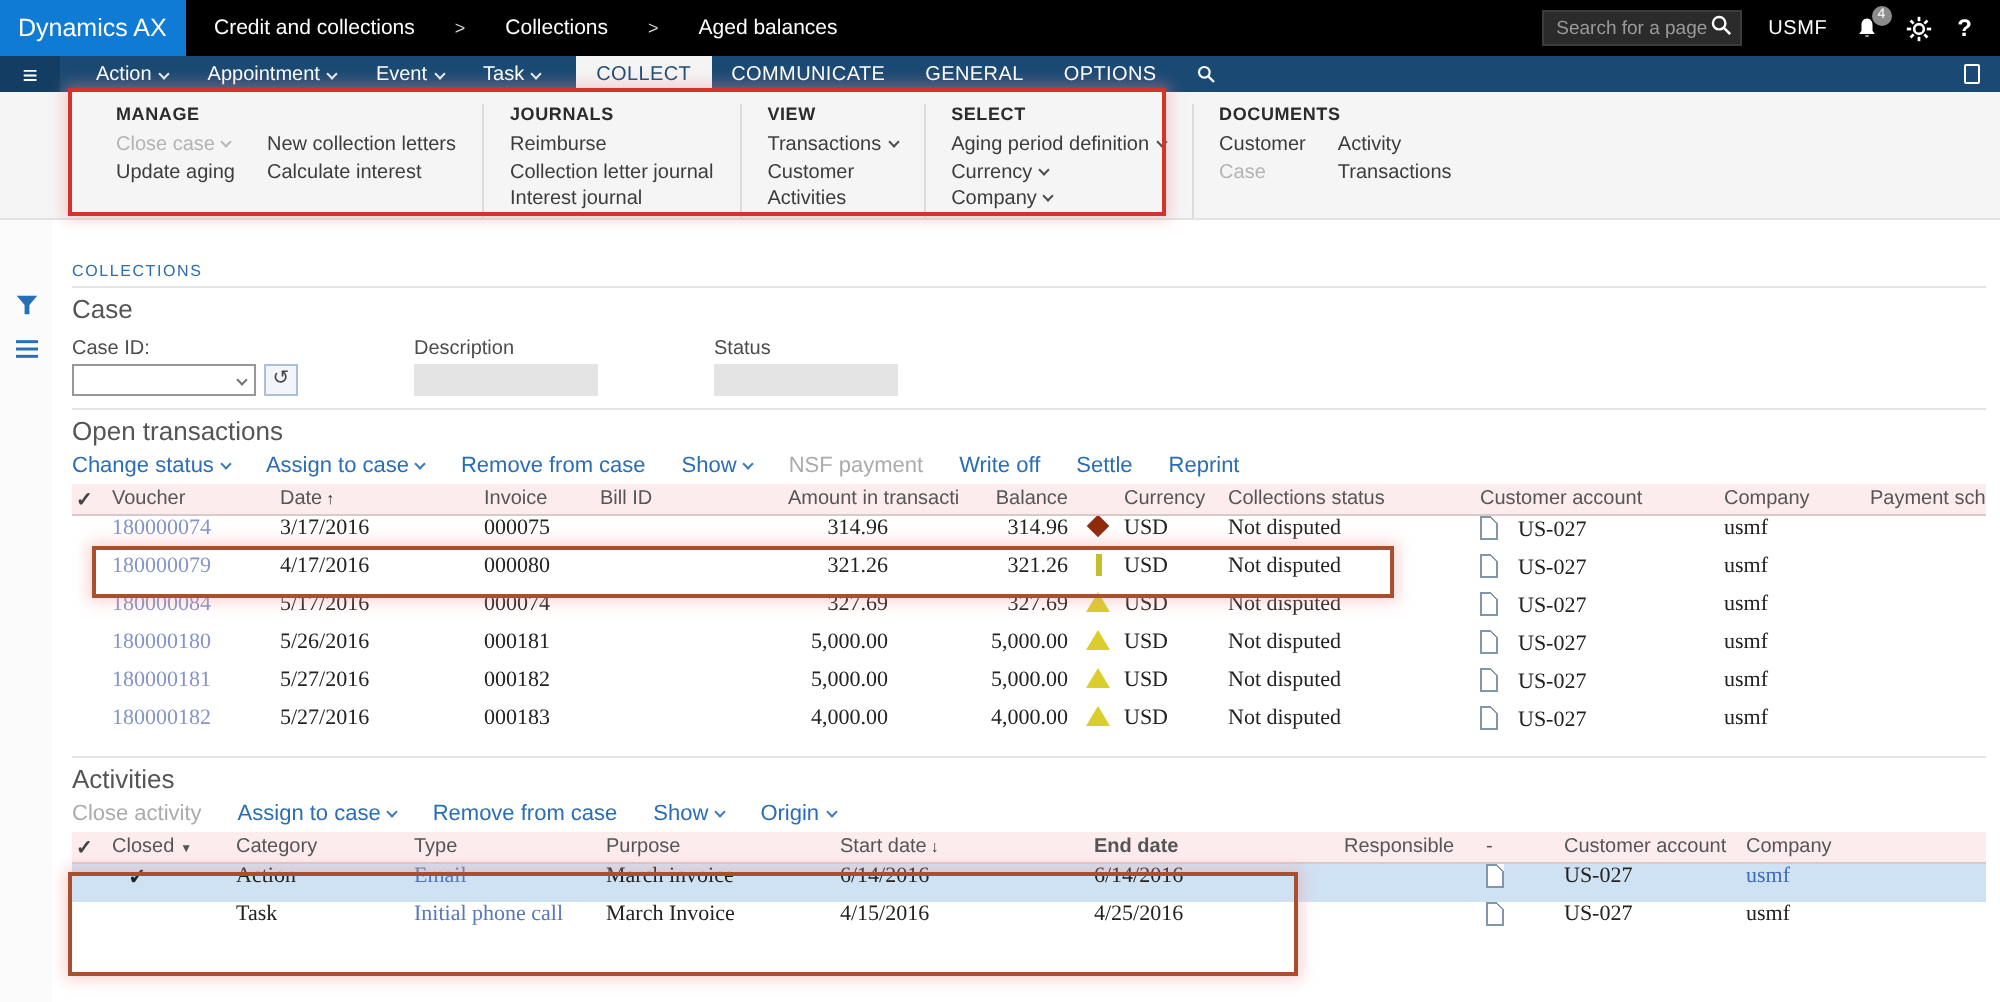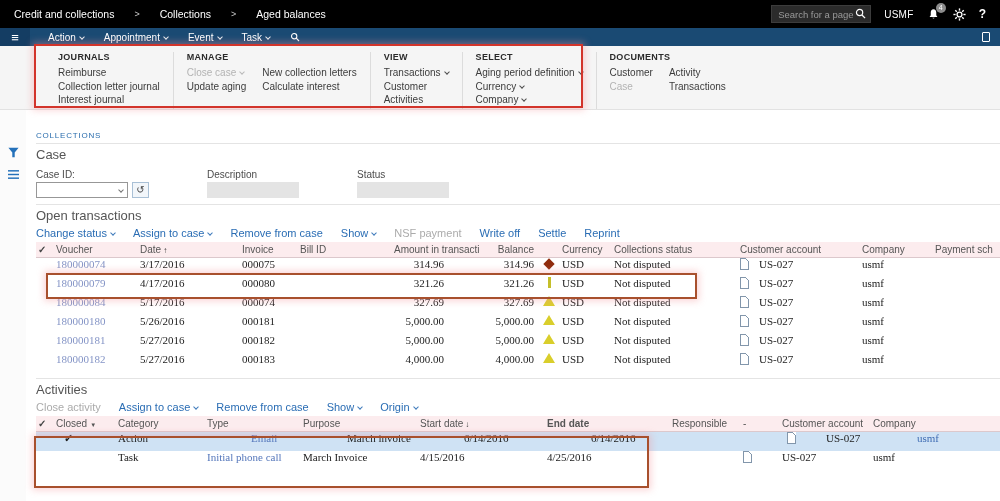--- a/index.html
+++ b/index.html
@@ -116,20 +116,21 @@
   .anno-ribbon { left:34px; top:44px; width:549px; height:64px; border:2px solid #d2342b; }
   .anno-txrow { left:46px; top:273px; width:651px; height:26px; border:2px solid #a8502d; }
   .anno-act { left:34px; top:436px; width:615px; height:52px; border:2px solid #a8502d; }
 </style>
 </head>
 <body>
 
 <div id="page">
 
   <div class="topbar">
+    <div class="logo">Dynamics AX</div>
     <div class="breadcrumb" id="breadcrumb">
         <span class="crumb">Credit and collections</span>
         <span class="crumb-sep">&gt;</span>
         <span class="crumb">Collections</span>
         <span class="crumb-sep">&gt;</span>
         <span class="crumb">Aged balances</span>
       </div>
     <div class="topbar-right">
       <div class="searchbox">
         <span class="ph">Search for a page</span>
@@ -180,52 +181,58 @@
         </div>
         <div class="nav-item">
           <span>Event</span>
           <span class="chev"></span>
         </div>
         <div class="nav-item">
           <span>Task</span>
           <span class="chev"></span>
         </div>
       </div>
+    <div class="nav-items" id="nav-tabs">
+        <div class="nav-tab active">COLLECT</div>
+        <div class="nav-tab">COMMUNICATE</div>
+        <div class="nav-tab">GENERAL</div>
+        <div class="nav-tab">OPTIONS</div>
+      </div>
     <div class="nav-search">
       <svg width="10" height="10" viewBox="0 0 12 12">
           <circle cx="5" cy="5" r="3.2" fill="none" stroke="#fff" stroke-width="1.3"></circle>
           <line x1="7.4" y1="7.4" x2="10.8" y2="10.8" stroke="#fff" stroke-width="1.4"></line>
         </svg>
     </div>
     <div class="nav-right">
       <span class="attach-glyph"></span>
     </div>
   </div>
 
   <div class="ribbon" id="ribbon">
       <div class="rgroup">
+        <div class="rtitle">MANAGE</div>
+        <div class="rcols">
+          <div class="rcol">
+            <div class="ritem disabled"><span>Close case</span><span class="chev"></span></div>
+            <div class="ritem"><span>Update aging</span></div>
+          </div>
+          <div class="rcol">
+            <div class="ritem"><span>New collection letters</span></div>
+            <div class="ritem"><span>Calculate interest</span></div>
+          </div>
+        </div>
+      </div>
+      <div class="rgroup">
         <div class="rtitle">JOURNALS</div>
         <div class="rcols">
           <div class="rcol">
             <div class="ritem"><span>Reimburse</span></div>
             <div class="ritem"><span>Collection letter journal</span></div>
             <div class="ritem"><span>Interest journal</span></div>
-          </div>
-        </div>
-      </div>
-      <div class="rgroup">
-        <div class="rtitle">MANAGE</div>
-        <div class="rcols">
-          <div class="rcol">
-            <div class="ritem disabled"><span>Close case</span><span class="chev"></span></div>
-            <div class="ritem"><span>Update aging</span></div>
-          </div>
-          <div class="rcol">
-            <div class="ritem"><span>New collection letters</span></div>
-            <div class="ritem"><span>Calculate interest</span></div>
           </div>
         </div>
       </div>
       <div class="rgroup">
         <div class="rtitle">VIEW</div>
         <div class="rcols">
           <div class="rcol">
             <div class="ritem"><span>Transactions</span><span class="chev"></span></div>
             <div class="ritem"><span>Customer</span></div>
             <div class="ritem"><span>Activities</span></div>
@@ -443,21 +450,21 @@
               <div class="th" style="width: 125px; font-weight: bold;"><span>End date</span></div>
               <div class="th" style="width: 71px;"><span>Responsible</span></div>
               <div class="th" style="width: 39px;"><span>-</span></div>
               <div class="th" style="width: 91px;"><span>Customer account</span></div>
               <div class="th" style="width: 122px;"><span>Company</span></div>
             </div>
             <div class="trow selected">
               <div class="td" style="width: 18px;"></div>
               <div class="td" style="width: 62px;"><span class="cellcheck">✓</span></div>
               <div class="td" style="width: 89px;"><span>Action</span></div>
-              <div class="td" style="width: 96px; margin-left: 44px;"><span class="cell-link acttype">Email</span></div>
+              <div class="td" style="width: 96px;"><span class="cell-link acttype">Email</span></div>
               <div class="td" style="width: 117px;"><span>March invoice</span></div>
               <div class="td" style="width: 127px;"><span>6/14/2016</span></div>
               <div class="td" style="width: 125px;"><span>6/14/2016</span></div>
               <div class="td" style="width: 71px;"><span></span></div>
               <div class="td" style="width: 39px;"><span class="doc-icon"></span></div>
               <div class="td" style="width: 91px;"><span>US-027</span></div>
               <div class="td" style="width: 122px;"><span>usmf</span></div>
             </div>
             <div class="trow">
               <div class="td" style="width: 18px;"></div>

